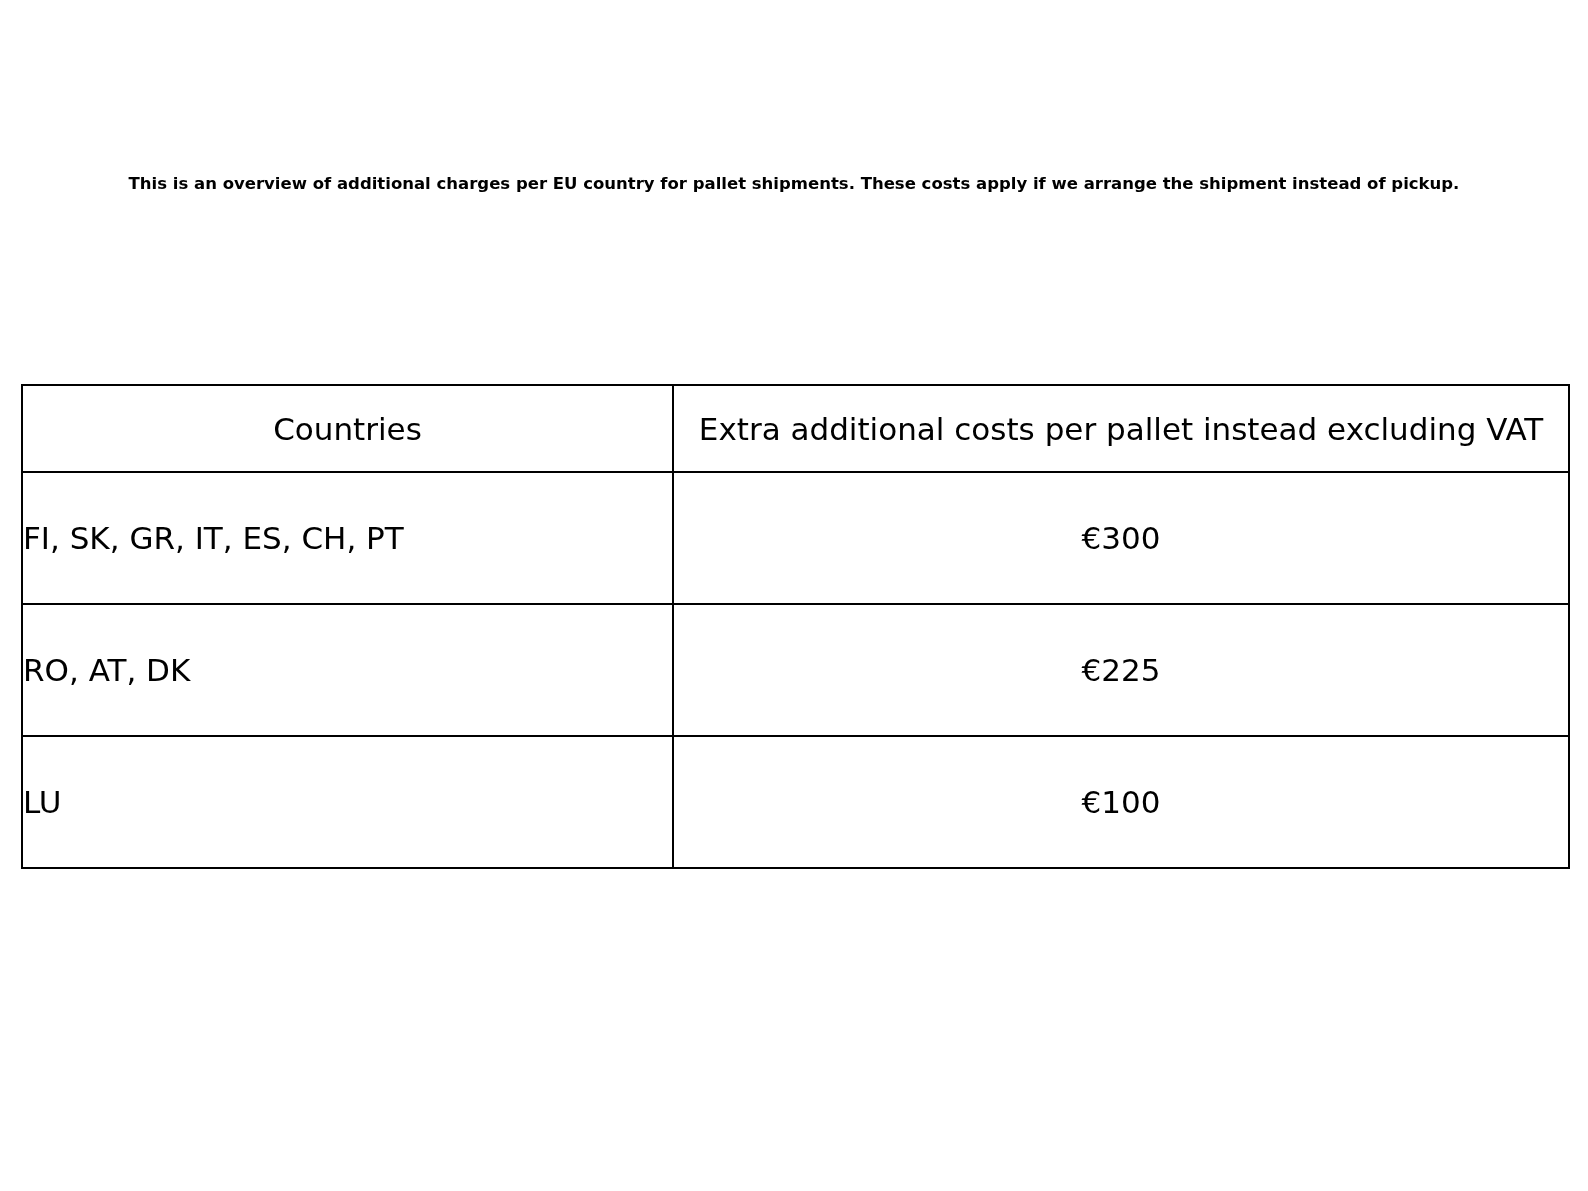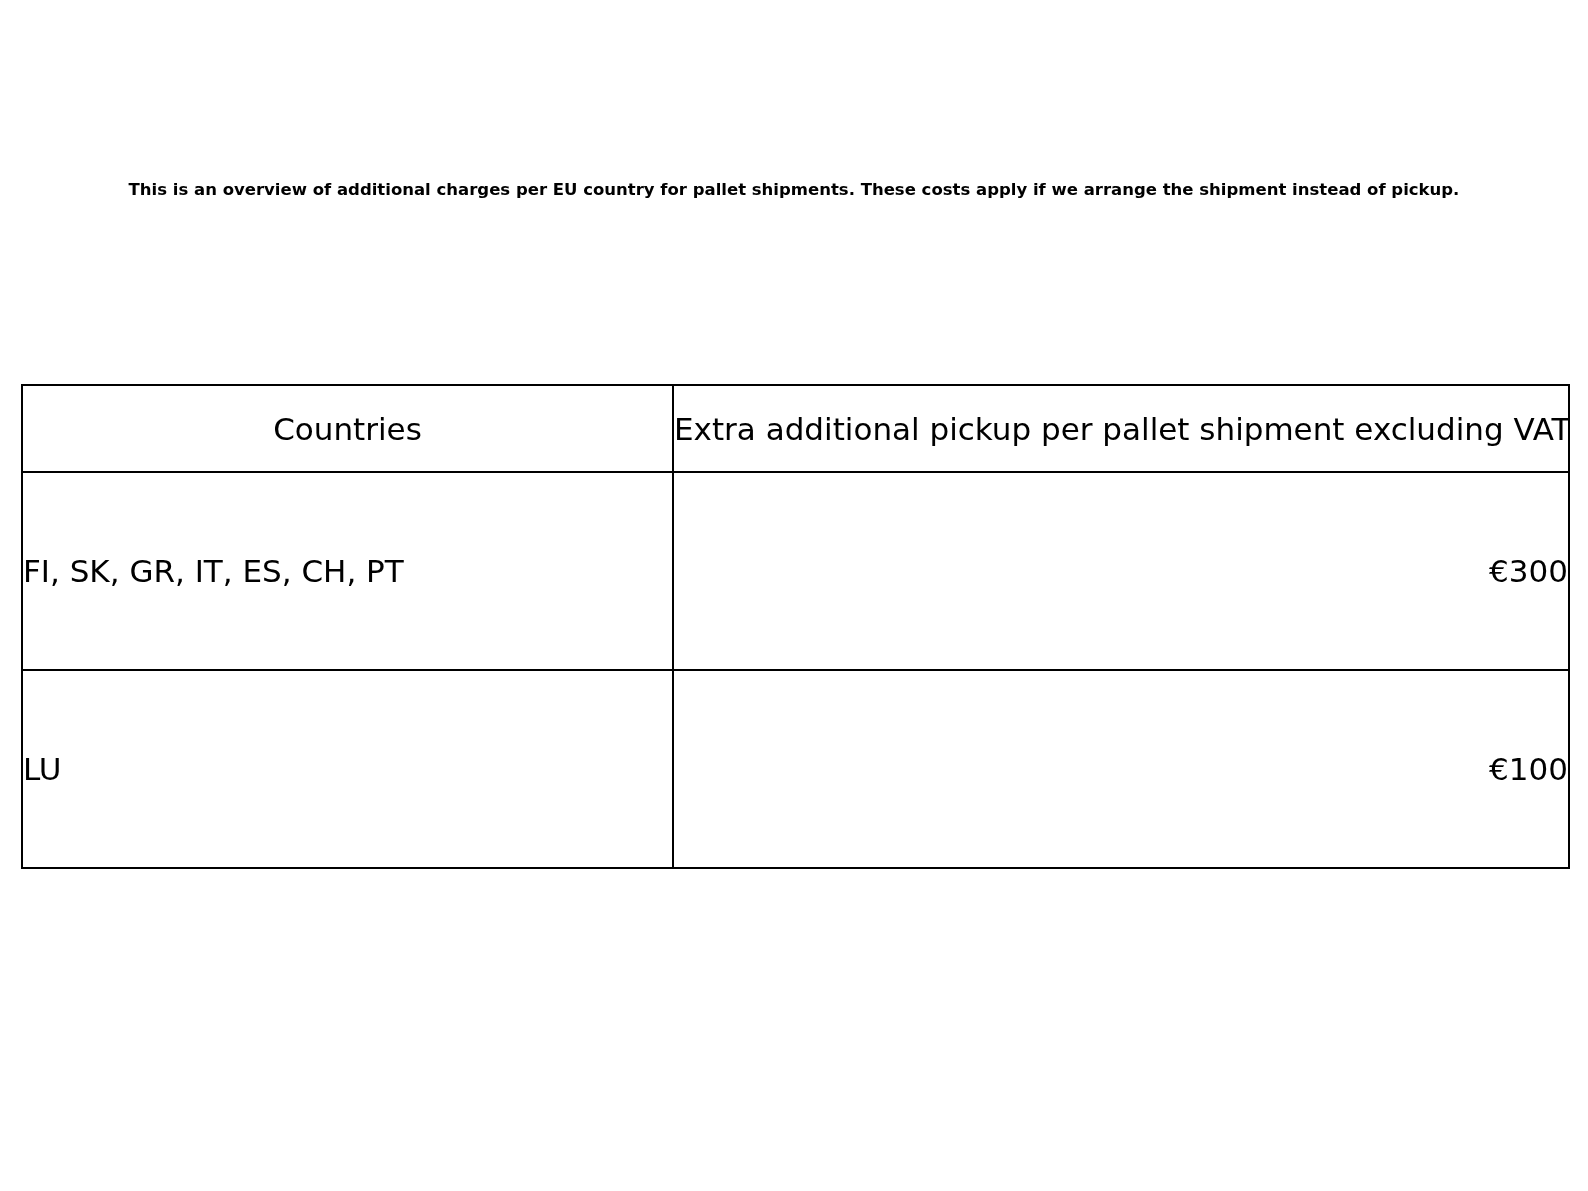--- a/index.html
+++ b/index.html
@@ -9,21 +9,21 @@
     width: 1588px;
     height: 1191px;
     background: #ffffff;
     color: #000000;
     font-family: "DejaVu Sans", "Liberation Sans", sans-serif;
     position: relative;
     overflow: hidden;
   }
   .intro {
     position: absolute;
-    top: 162px;
+    top: 156px;
     left: 0;
     width: 1588px;
     text-align: center;
     font-size: 16.5px;
     font-weight: bold;
     line-height: 22px;
     white-space: nowrap;
   }
   table.charges {
     position: absolute;
@@ -40,45 +40,49 @@
     font-size: 31px;
     font-weight: normal;
     vertical-align: middle;
     padding: 0;
     height: 87px;
     overflow: hidden;
     white-space: nowrap;
   }
   table.charges th { text-align: center; }
   td.c-countries { text-align: left; padding-left: 64px; border-radius: 14px; }
-  td.c-cost { text-align: right; padding-left: 87px; }
+  td.c-cost { text-align: center; padding-left: 87px; }
 </style>
 </head>
 <body>
 
 <p class="intro">This is an overview of additional charges per EU country for pallet shipments. These costs apply if we arrange the shipment instead of pickup.</p>
 
 <table class="charges">
   <colgroup>
     <col class="col-countries">
     <col class="col-costs">
   </colgroup>
   <thead>
     <tr>
       <th>Countries</th>
-      <th>Extra additional pickup per pallet shipment excluding VAT</th>
+      <th>Extra additional costs per pallet instead excluding VAT</th>
     </tr>
   </thead>
   <tbody id="table-body">
   <tr>
     <td class="c-countries">FI, SK, GR, IT, ES, CH, PT</td>
     <td class="c-cost">€300</td>
   </tr>
 
 
+  <tr>
+    <td class="c-countries">RO, AT, DK</td>
+    <td class="c-cost">€225</td>
+  </tr>
 
 
 
   <tr>
     <td class="c-countries">LU</td>
     <td class="c-cost">€100</td>
   </tr>
 </tbody>
 </table>
 

